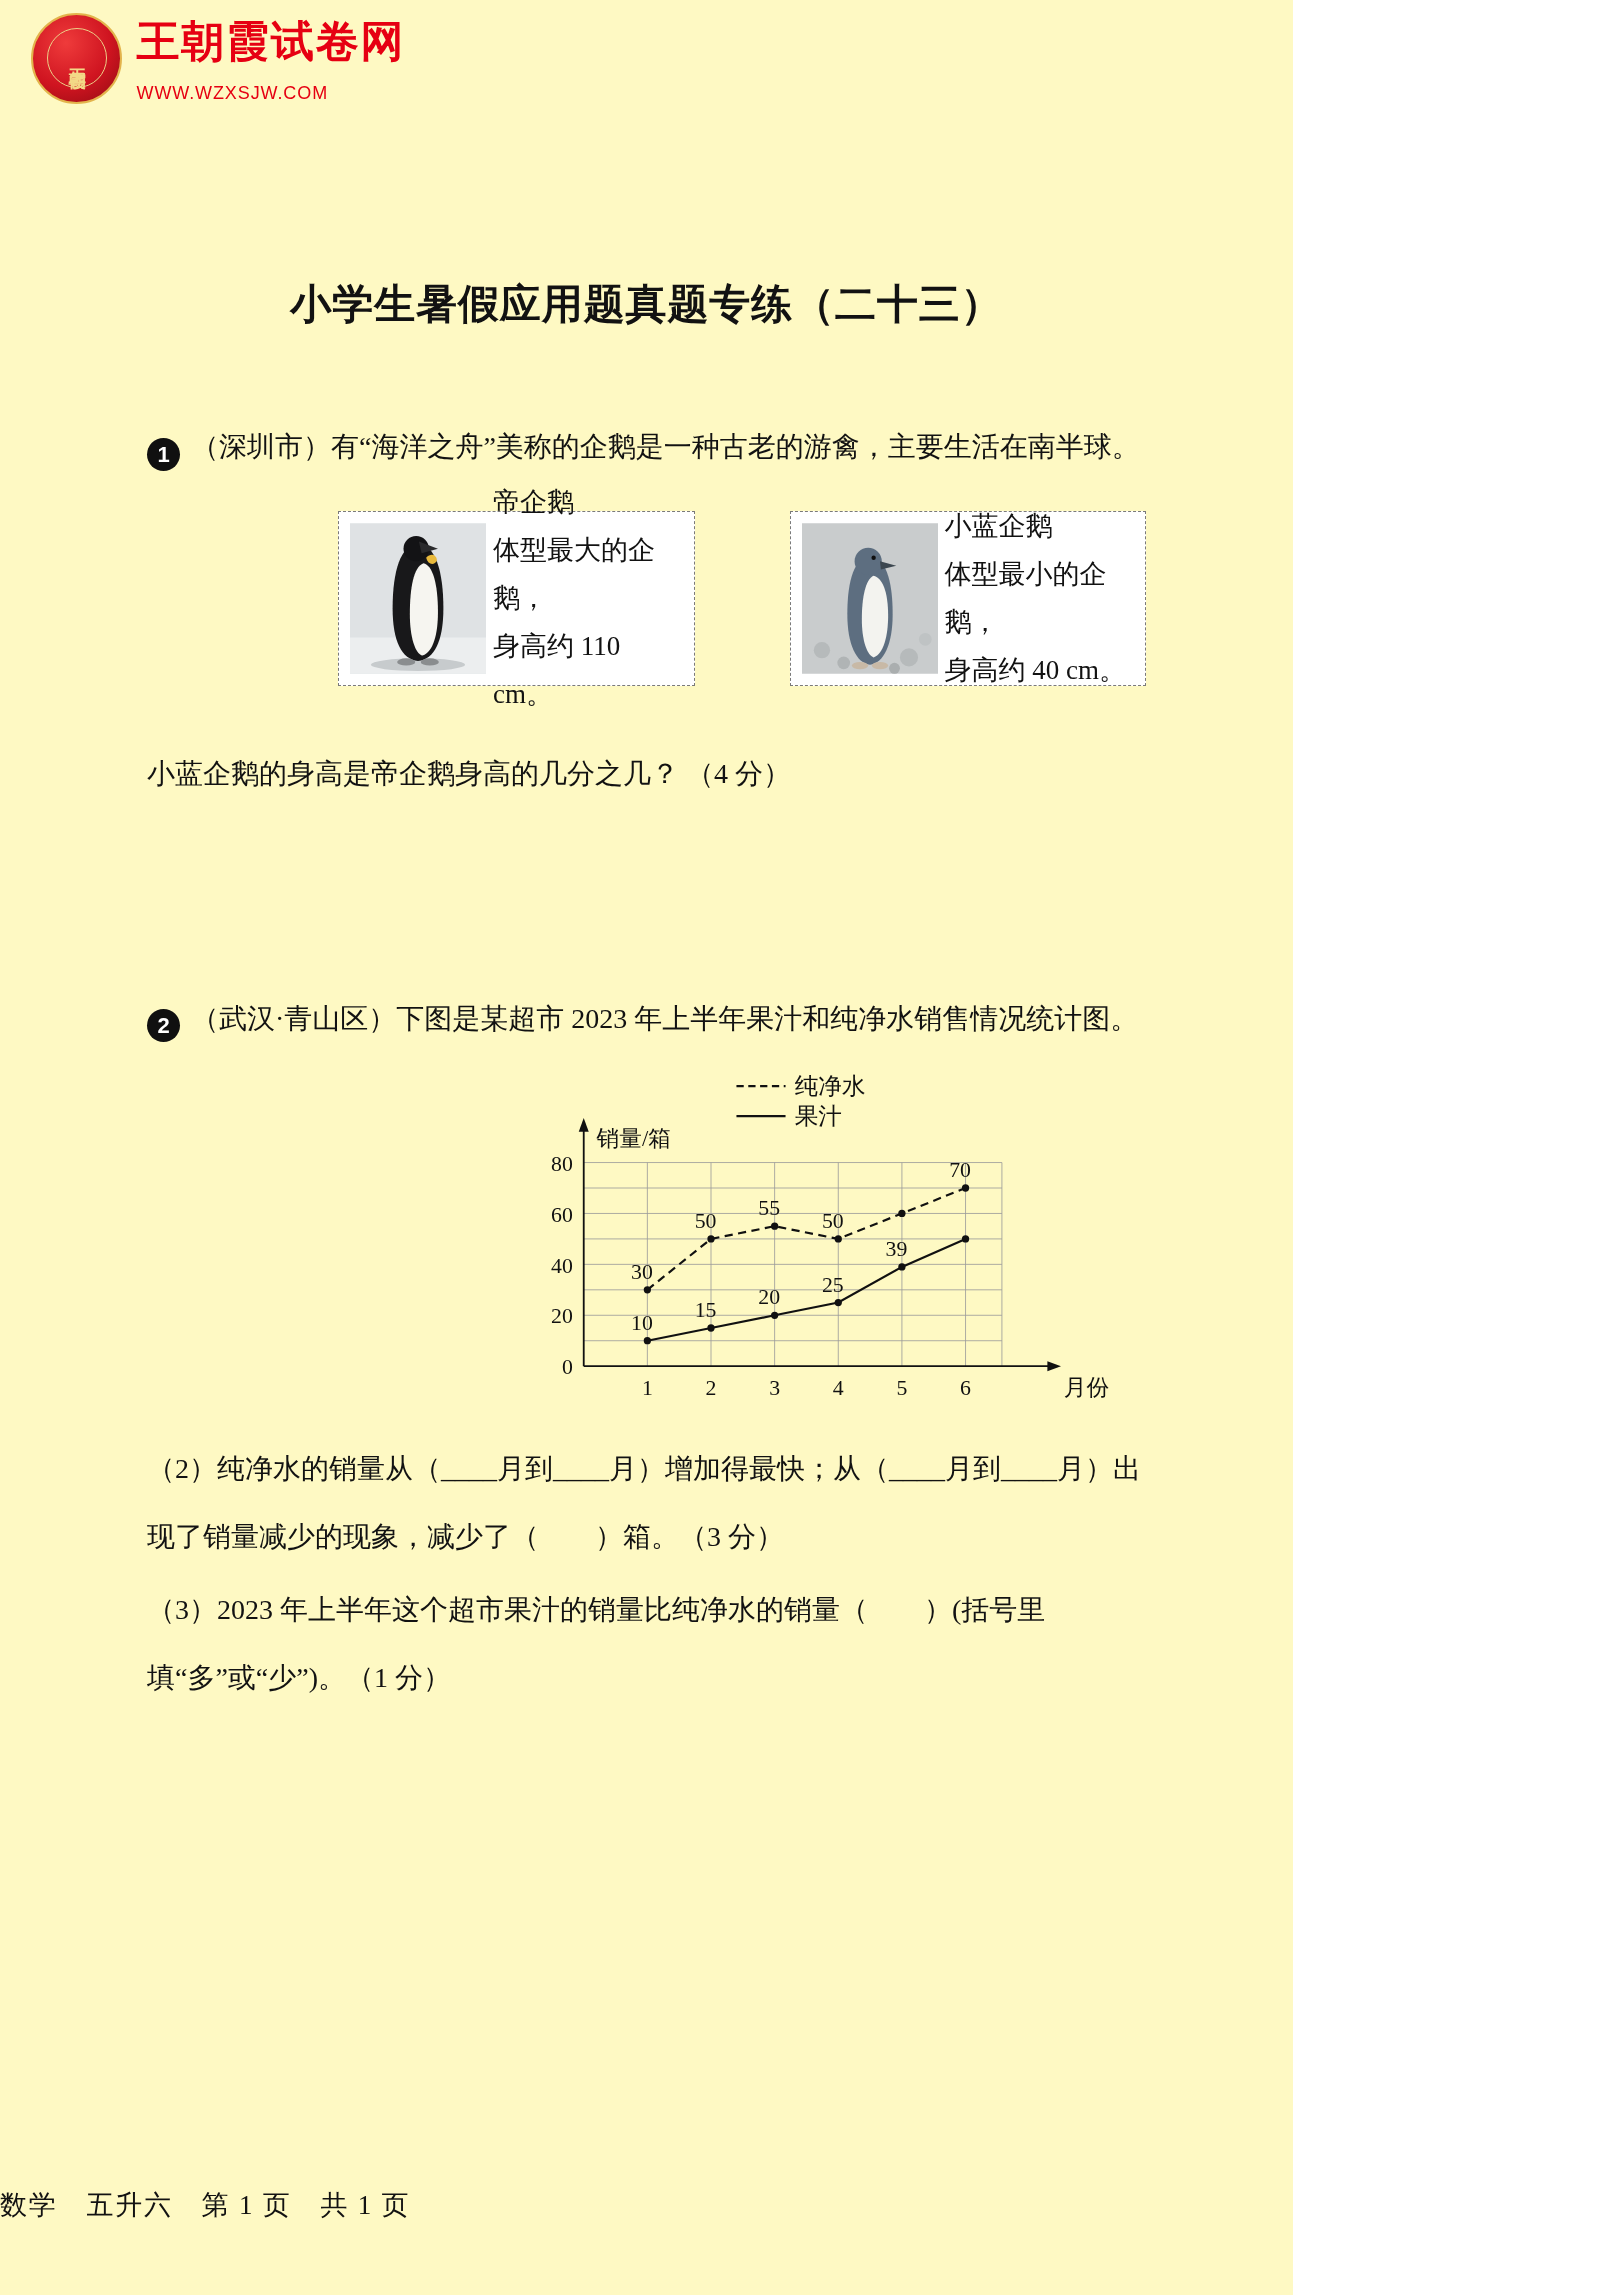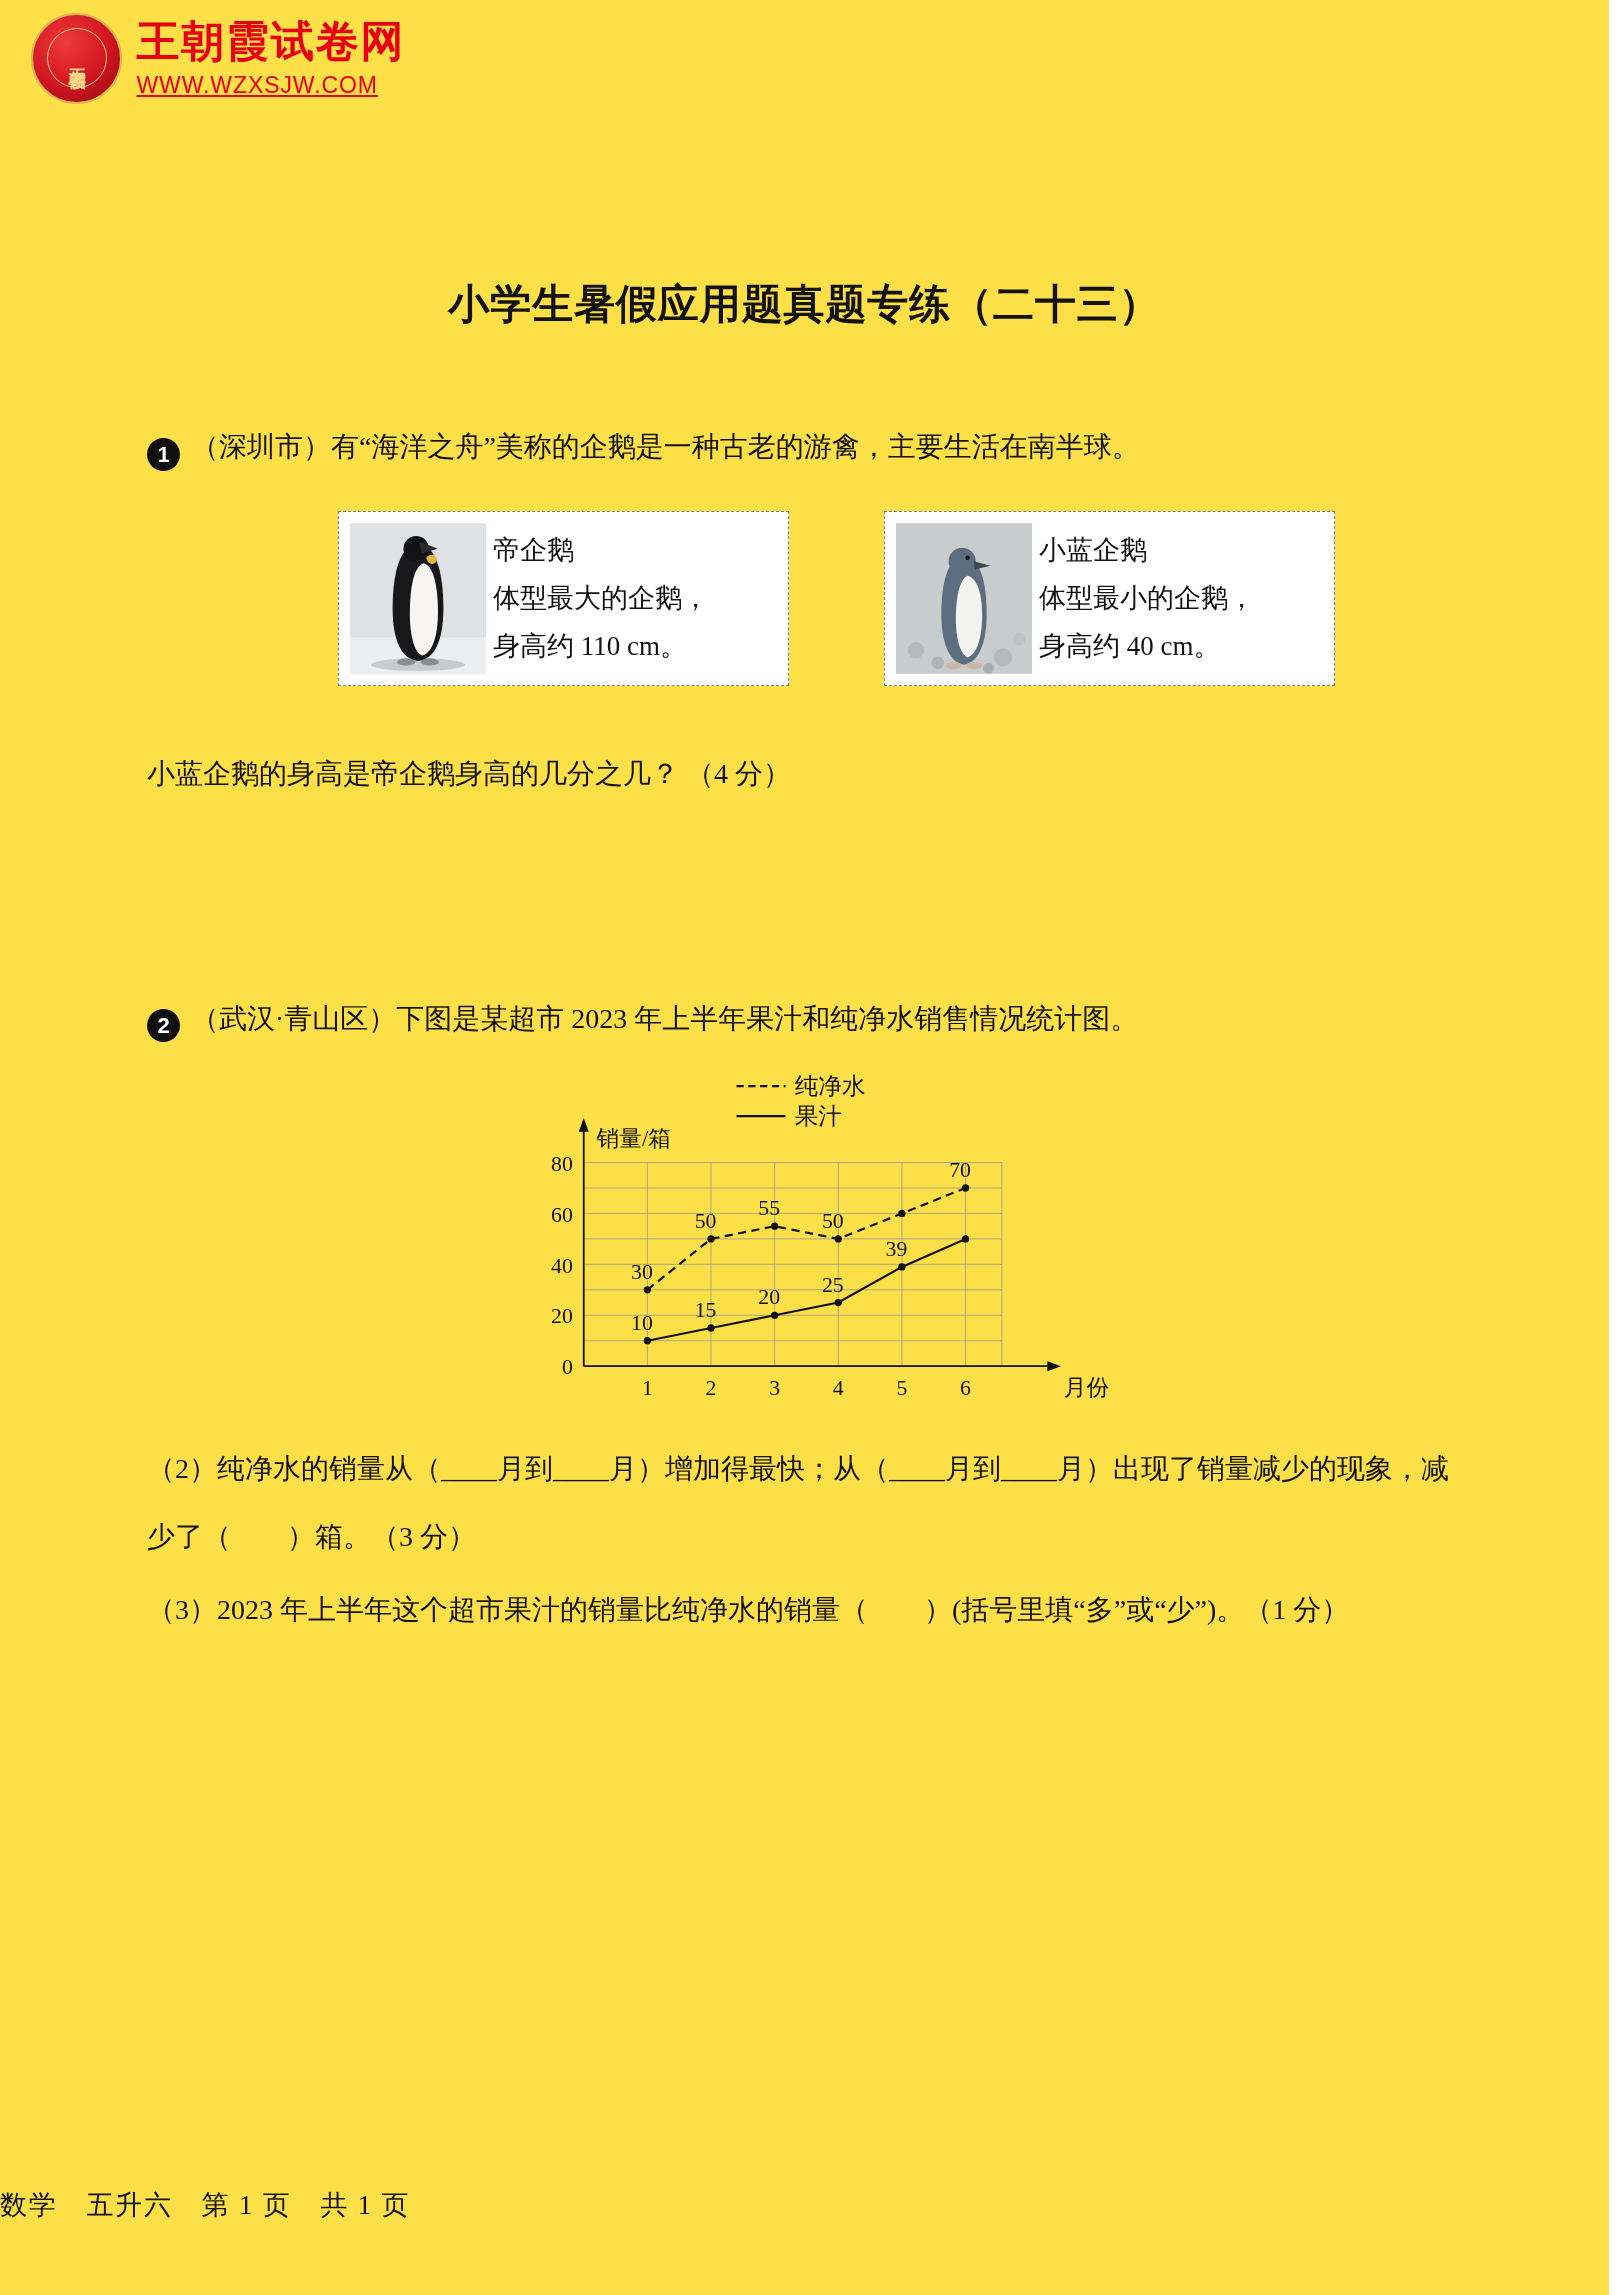--- a/index.html
+++ b/index.html
@@ -1,19 +1,19 @@
 <!DOCTYPE html>
 <html style="font-size:14.5px"><head>
 <meta charset="utf-8">
 <style>
   html,body{margin:0;padding:0;background:#ffffff;}
   .page{
     position:relative;
-    width:1609px;height:2296px;
-    background:#fde047;
+    width:1293px;height:2296px;
+    background:#fef9c3;
     font-family:"Liberation Serif","DejaVu Serif",serif;
     color:#121212;
     overflow:hidden;
   }
   
   .brand{position:absolute;top:12.7px;left:31px;display:flex;align-items:flex-start;gap:14.5px;}
   .logo-badge{
     width:91px;height:91px;border-radius:50%;
     background:radial-gradient(circle at 38% 32%, #ef3b3b 0%, #cf1420 55%, #8f0b12 100%);
     border:2.7px solid #e3b44c;
@@ -22,21 +22,21 @@
   }
   .logo-inner{
     width:58px;height:58px;border-radius:50%;
     border:1.8px solid #eccf87;
     display:flex;align-items:center;justify-content:center;
     color:#f3d987;font-size:17.3px;font-weight:bold;
     writing-mode:vertical-rl;letter-spacing:1.8px;
   }
   .brand-text{padding-top:5.5px;}
   .brand-name{color:#e60012;font-weight:bold;font-size:43px;line-height:1.1;letter-spacing:1.8px;}
-  .brand-url{color:#e60012;font-size:23px;font-family:"Liberation Sans","DejaVu Sans",sans-serif;letter-spacing:0.9px;margin-top:7px;text-decoration:underline;}
+  .brand-url{color:#e60012;font-size:18px;font-family:"Liberation Sans","DejaVu Sans",sans-serif;letter-spacing:0.9px;margin-top:18px;}
   
   .content{padding:12px 147px;}
   .title{margin:0;padding-top:265px;text-align:center;font-size:41px;font-weight:bold;letter-spacing:0.9px;}
   .q-intro{margin:0;font-size:28px;line-height:1.6;}
   .q1-intro{margin-top:93px;}
   .qnum{
     display:inline-flex;width:33px;height:33px;border-radius:50%;
     background:#101010;color:#fff;align-items:center;justify-content:center;
     font-size:22px;font-family:"Liberation Sans","DejaVu Sans",sans-serif;
     margin-right:11px;vertical-align:-5.5px;font-weight:bold;

